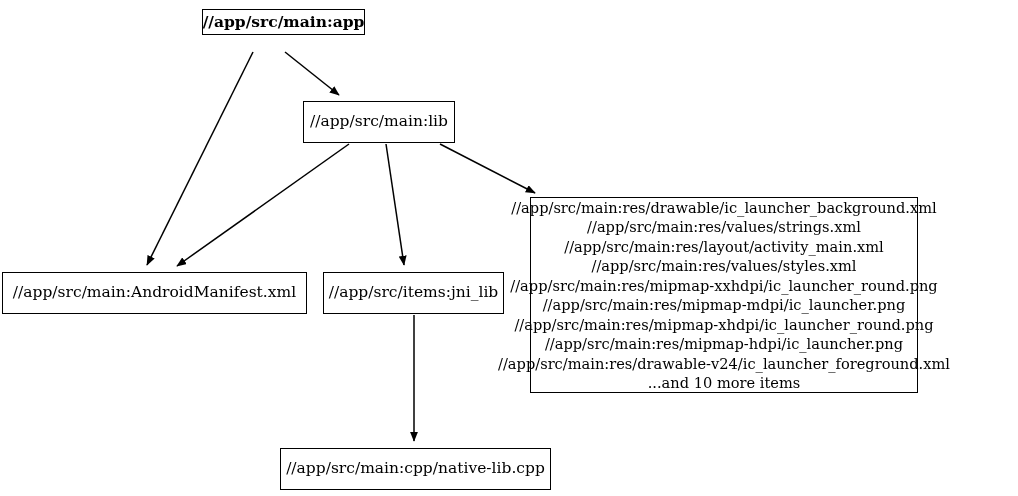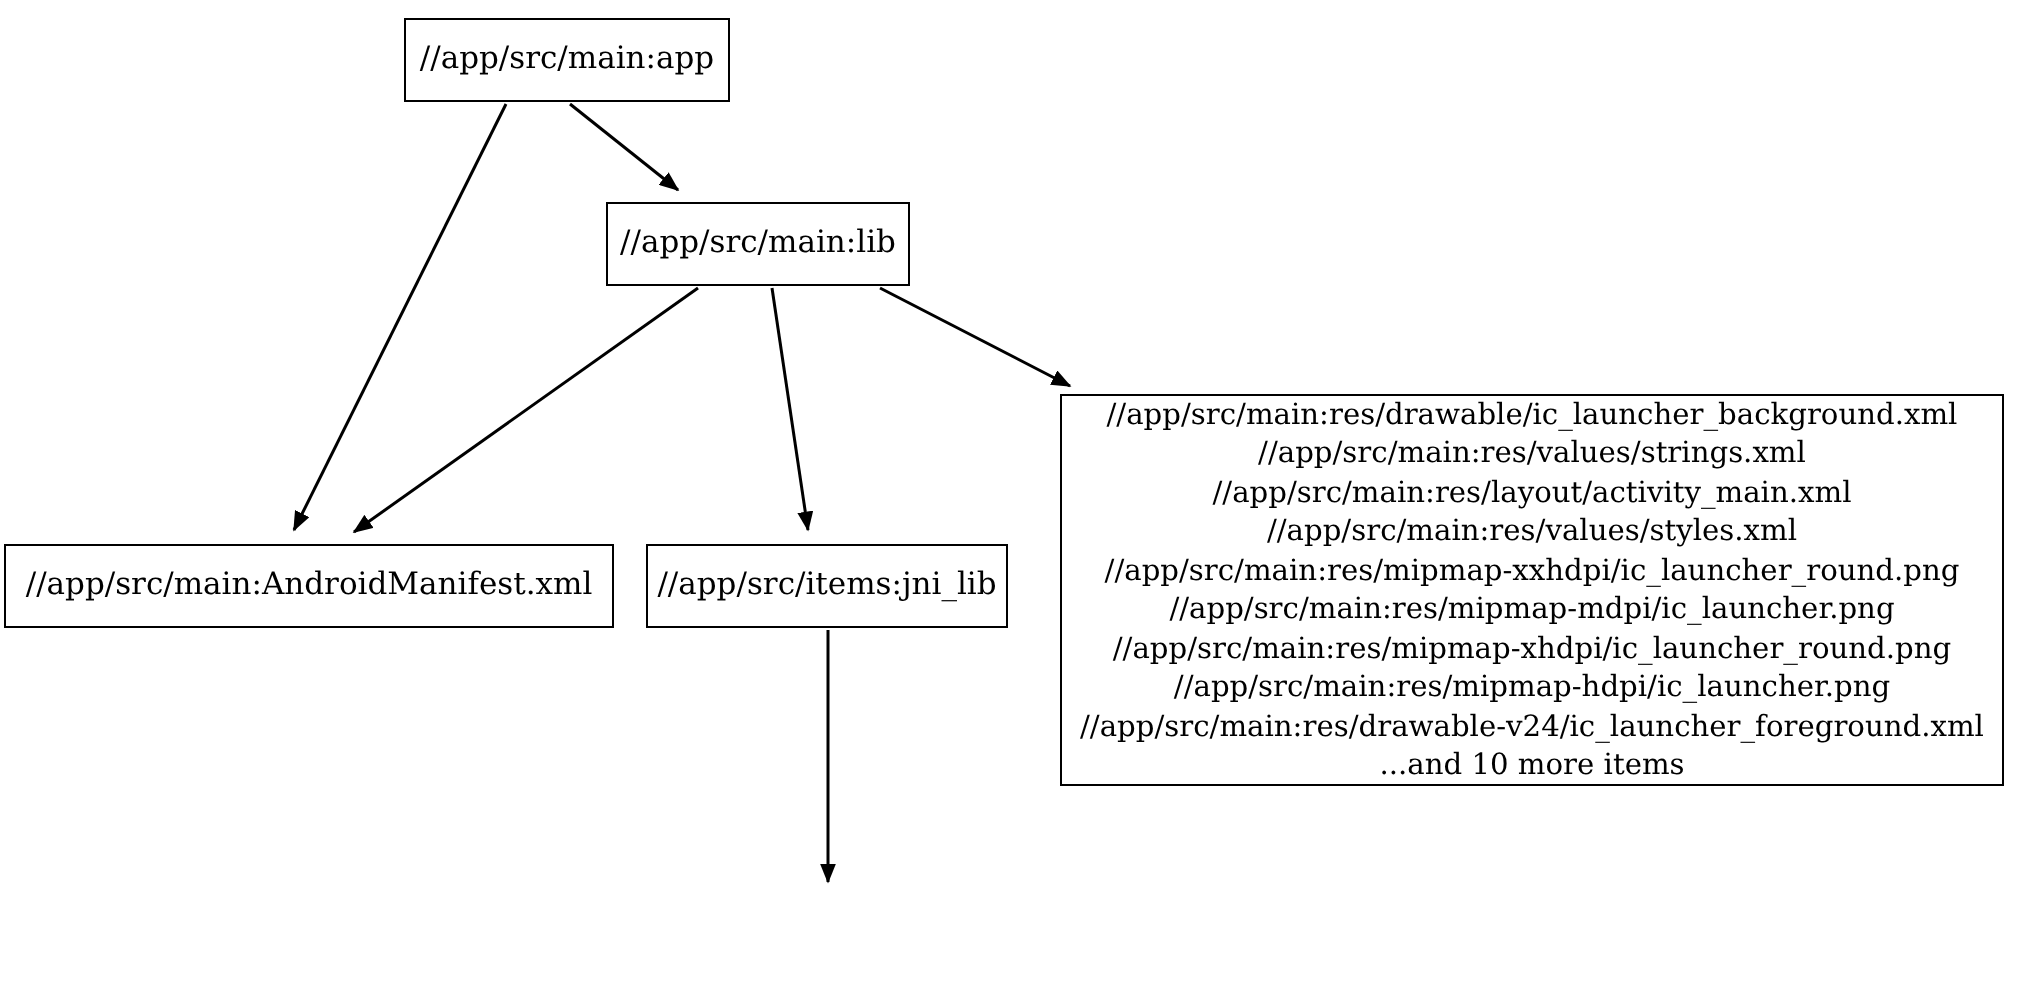--- a/index.html
+++ b/index.html
@@ -69,38 +69,41 @@
 
     <line x1="349" y1="144" x2="177" y2="266" stroke="#000000" stroke-width="1.5" marker-end="url(#arrowhead)"></line>
 
     <line x1="386" y1="144" x2="404" y2="265" stroke="#000000" stroke-width="1.5" marker-end="url(#arrowhead)"></line>
 
     <line x1="440" y1="144" x2="535" y2="193" stroke="#000000" stroke-width="1.5" marker-end="url(#arrowhead)"></line>
 
     <line x1="414" y1="315" x2="414" y2="441" stroke="#000000" stroke-width="1.5" marker-end="url(#arrowhead)"></line>
   </svg>
 
-  <div class="graph-node" style="left:202px; top:9px; width:163px; height:42px;">
+  <div class="graph-node" style="left:202px; top:9px; width:163px; height:26px;font-weight:bold;">
     <span class="node-label">//app/src/main:app</span>
   </div>
 
   <div class="graph-node" style="left:2px; top:272px; width:305px; height:42px;">
     <span class="node-label">//app/src/main:AndroidManifest.xml</span>
   </div>
 
   <div class="graph-node" style="left:303px; top:101px; width:152px; height:42px;">
     <span class="node-label">//app/src/main:lib</span>
   </div>
 
   <div class="graph-node" style="left:323px; top:272px; width:181px; height:42px;">
     <span class="node-label">//app/src/items:jni_lib</span>
   </div>
 
+  <div class="graph-node" style="left:280px; top:448px; width:271px; height:42px;">
+    <span class="node-label">//app/src/main:cpp/native-lib.cpp</span>
+  </div>
 
-  <div class="graph-node multi" style="left:530px; top:197px; width:472px; height:196px;">
+  <div class="graph-node multi" style="left:530px; top:197px; width:388px; height:196px;">
     <span class="node-label">//app/src/main:res/drawable/ic_launcher_background.xml
 //app/src/main:res/values/strings.xml
 //app/src/main:res/layout/activity_main.xml
 //app/src/main:res/values/styles.xml
 //app/src/main:res/mipmap-xxhdpi/ic_launcher_round.png
 //app/src/main:res/mipmap-mdpi/ic_launcher.png
 //app/src/main:res/mipmap-xhdpi/ic_launcher_round.png
 //app/src/main:res/mipmap-hdpi/ic_launcher.png
 //app/src/main:res/drawable-v24/ic_launcher_foreground.xml
 ...and 10 more items</span>

